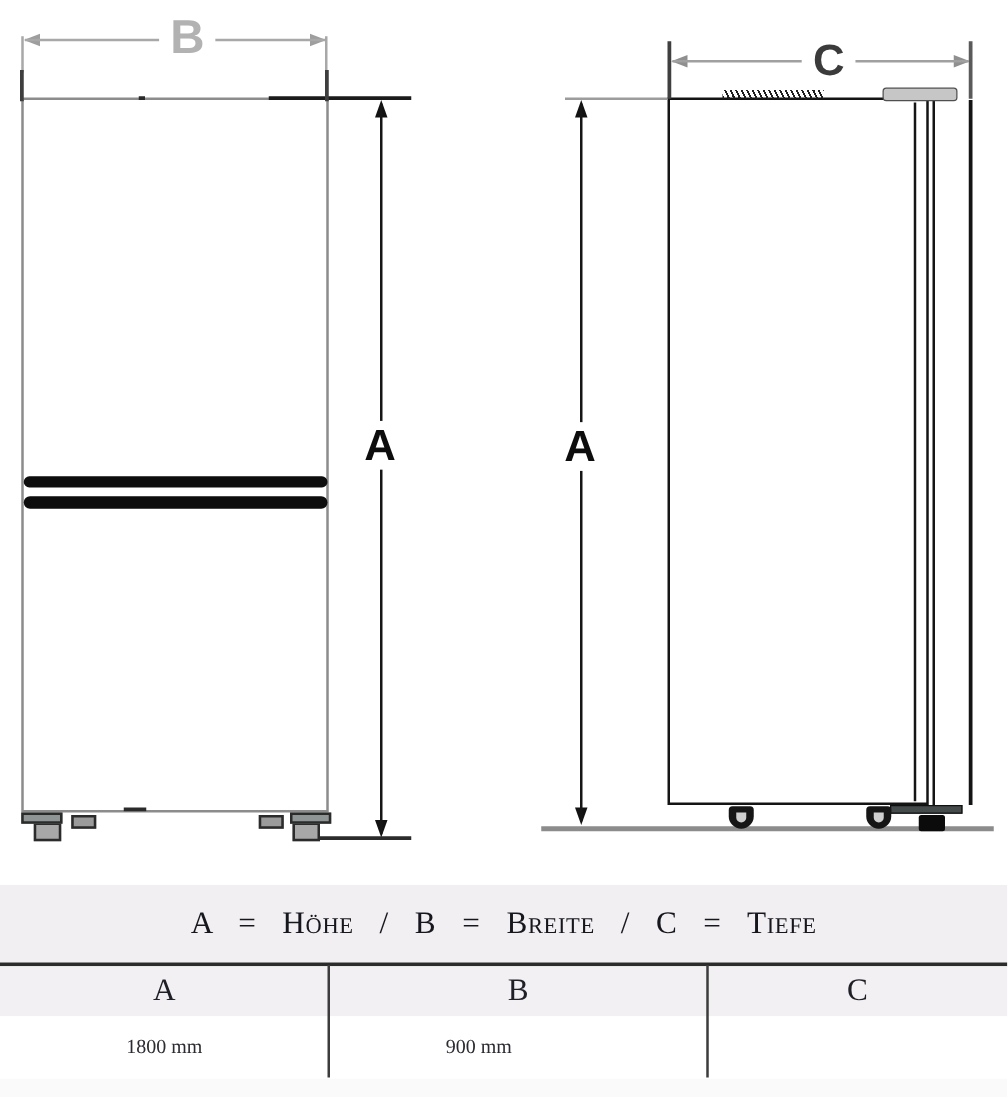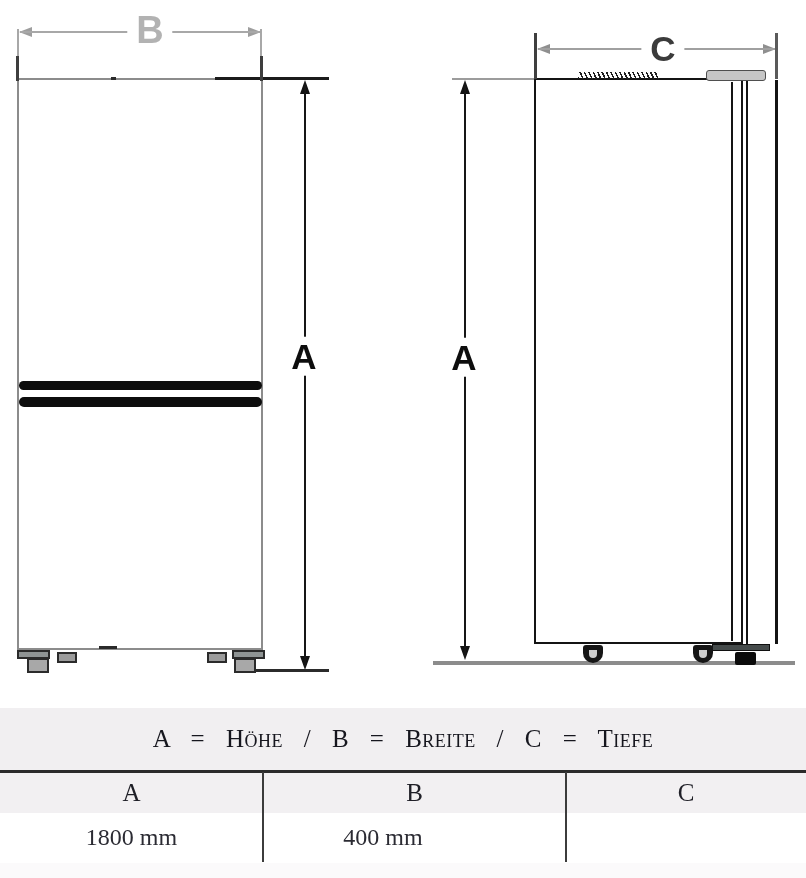--- a/index.html
+++ b/index.html
@@ -56,21 +56,21 @@
   .legend-caption{width:100%;height:100%;display:flex;align-items:center;justify-content:center;
                   font-family:"Liberation Serif",serif;font-variant:small-caps;font-size:25px;
                   color:#16161e;word-spacing:14px;letter-spacing:0.5px;}
   .tbl-top{position:absolute;left:0;top:770px;width:806px;height:2.5px;background:#2b2b2b;}
   .tbl-header{position:absolute;left:0;top:772.5px;width:806px;height:40px;background:#f2f0f2;display:flex;}
   .tbl-values{position:absolute;left:0;top:812.5px;width:806px;height:50px;background:#ffffff;display:flex;}
   .cell{display:flex;align-items:center;justify-content:center;box-sizing:border-box;
         font-family:"Liberation Serif",serif;color:#1f1f27;}
   .c1{width:263px;} .c2{width:303px;} .c3{width:240px;}
   .tbl-header .cell{font-size:25px;}
-  .tbl-values .cell{font-size:24px;color:#2b2b33;}
+  .tbl-values .cell{font-size:16px;color:#2b2b33;}
   .tbl-divider{position:absolute;top:772px;width:2px;height:90px;background:#3c3c3c;z-index:6;}
   .below-band{position:absolute;left:0;top:863px;width:806px;height:15px;background:#fbfafb;}
 </style>
 </head>
 <body>
 
 <div class="stage">
 
   <div>
     <div class="fv-outline"></div>
@@ -142,20 +142,20 @@
   <div class="tbl-top"></div>
 
   <div class="tbl-header">
     <div class="cell c1">A</div>
     <div class="cell c2">B</div>
     <div class="cell c3">C</div>
   </div>
 
   <div class="tbl-values">
     <div class="cell c1">1800 mm</div>
-    <div class="cell c3">400 mm</div>
+    <div class="cell c3">900 mm</div>
   </div>
 
   <div class="tbl-divider" style="left:262px;"></div>
   <div class="tbl-divider" style="left:565px;"></div>
   <div class="below-band"></div>
 
 </div>
 
 </body></html>

